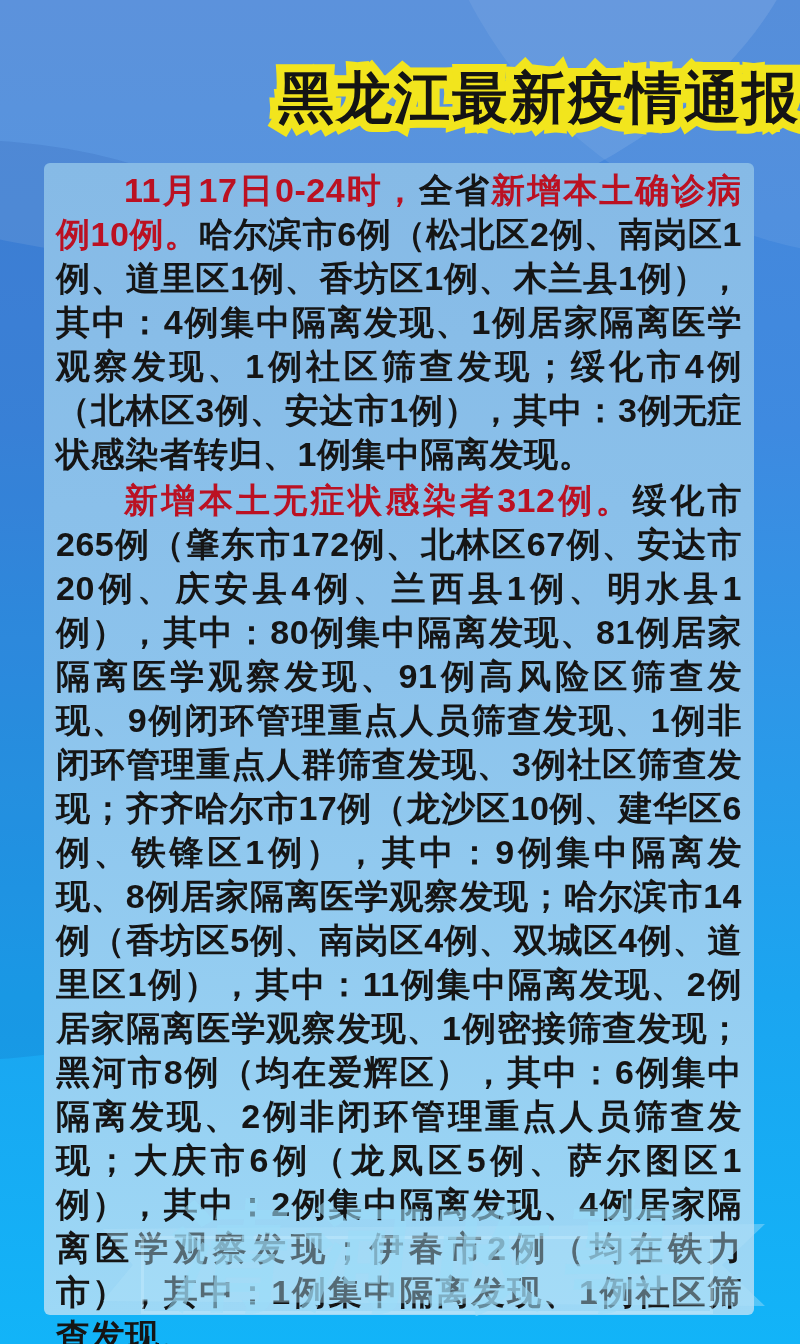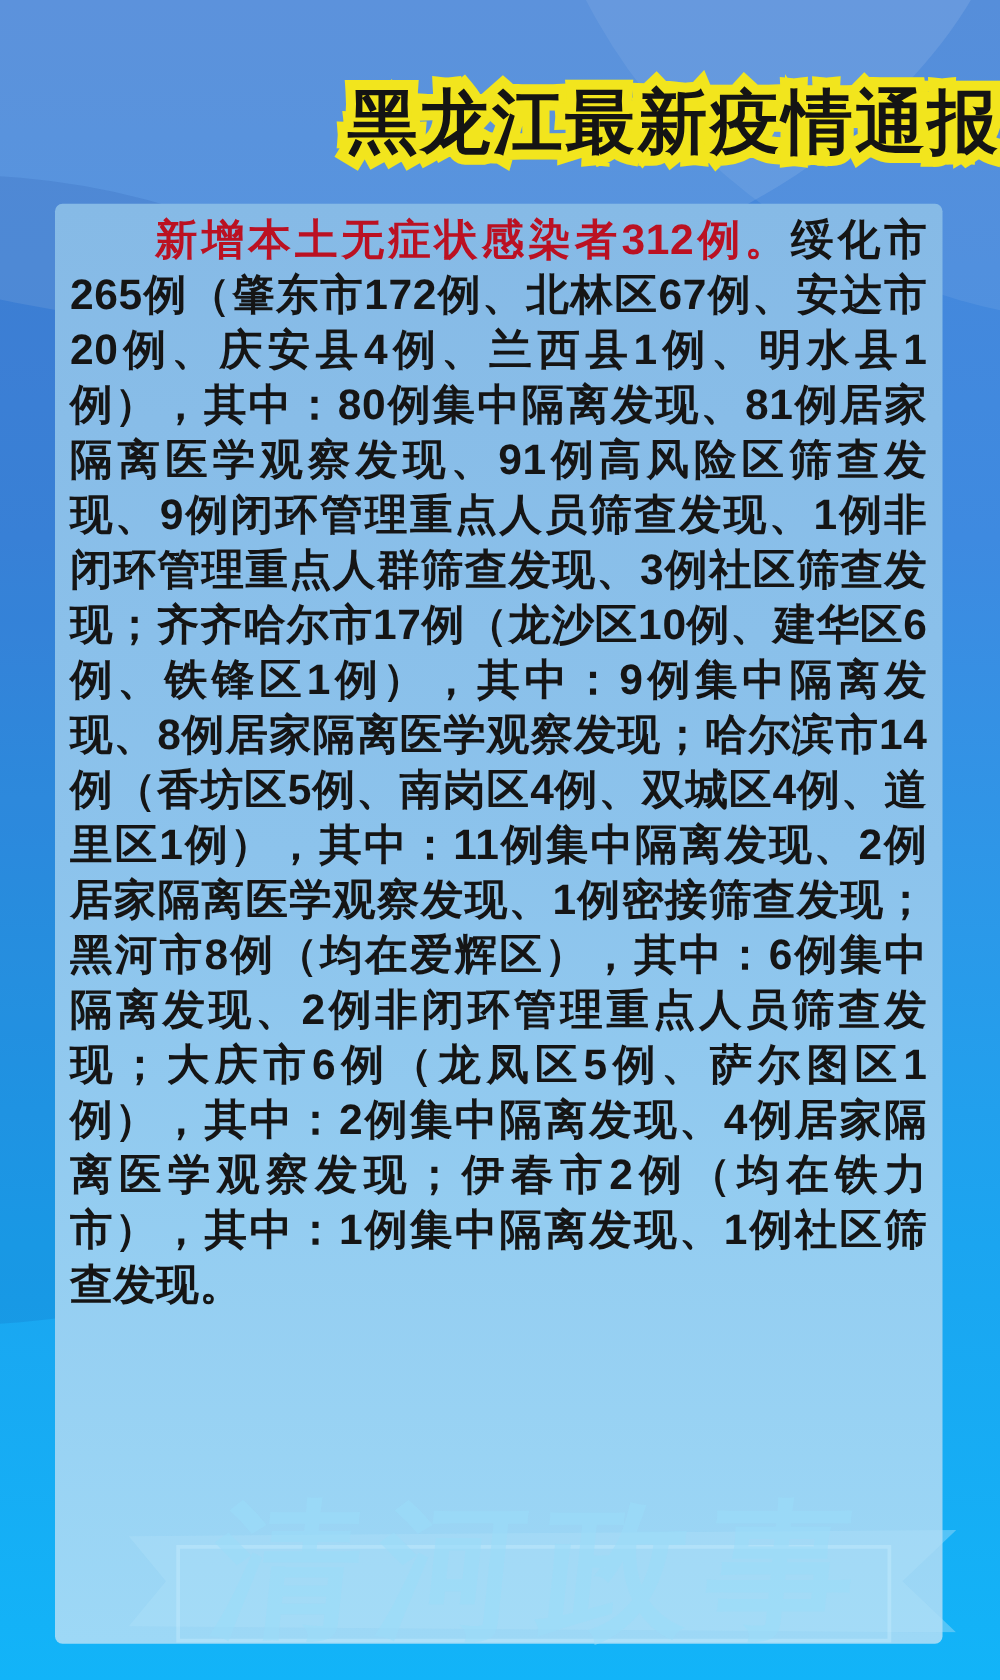--- a/index.html
+++ b/index.html
@@ -66,20 +66,21 @@
 <div class="deco deco-b"></div>
 <div class="deco deco-c"></div>
 
 <div class="title-wrap">
   <div class="title-layer title-stroke">黑龙江最新疫情通报</div>
   <div class="title-layer title-fill">黑龙江最新疫情通报</div>
 </div>
 
 <div class="panel">
   <div class="report">
+    <p><span class="red">11月17日0-24时，</span><span>全省</span><span class="red">新增本土确诊病例10例。</span><span>哈尔滨市6例（松北区2例、南岗区1例、道里区1例、香坊区1例、木兰县1例），其中：4例集中隔离发现、1例居家隔离医学观察发现、1例社区筛查发现；绥化市4例（北林区3例、安达市1例），其中：3例无症状感染者转归、1例集中隔离发现。</span></p>
     <p class="p2"><span class="red">新增本土无症状感染者312例。</span><span>绥化市265例（肇东市172例、北林区67例、安达市20例、庆安县4例、兰西县1例、明水县1例），其中：80例集中隔离发现、81例居家隔离医学观察发现、91例高风险区筛查发现、9例闭环管理重点人员筛查发现、1例非闭环管理重点人群筛查发现、3例社区筛查发现；齐齐哈尔市17例（龙沙区10例、建华区6例、铁锋区1例），其中：9例集中隔离发现、8例居家隔离医学观察发现；哈尔滨市14例（香坊区5例、南岗区4例、双城区4例、道里区1例），其中：11例集中隔离发现、2例居家隔离医学观察发现、1例密接筛查发现；黑河市8例（均在爱辉区），其中：6例集中隔离发现、2例非闭环管理重点人员筛查发现；大庆市6例（龙凤区5例、萨尔图区1例），其中：2例集中隔离发现、4例居家隔离医学观察发现；伊春市2例（均在铁力市），其中：1例集中隔离发现、1例社区筛查发现。</span></p>
   </div>
 </div>
 
 <div class="watermark">
   <div class="wm-band"></div>
   <div class="wm-outline"></div>
   <div class="wm-text">清河政事</div>
 </div>
 

